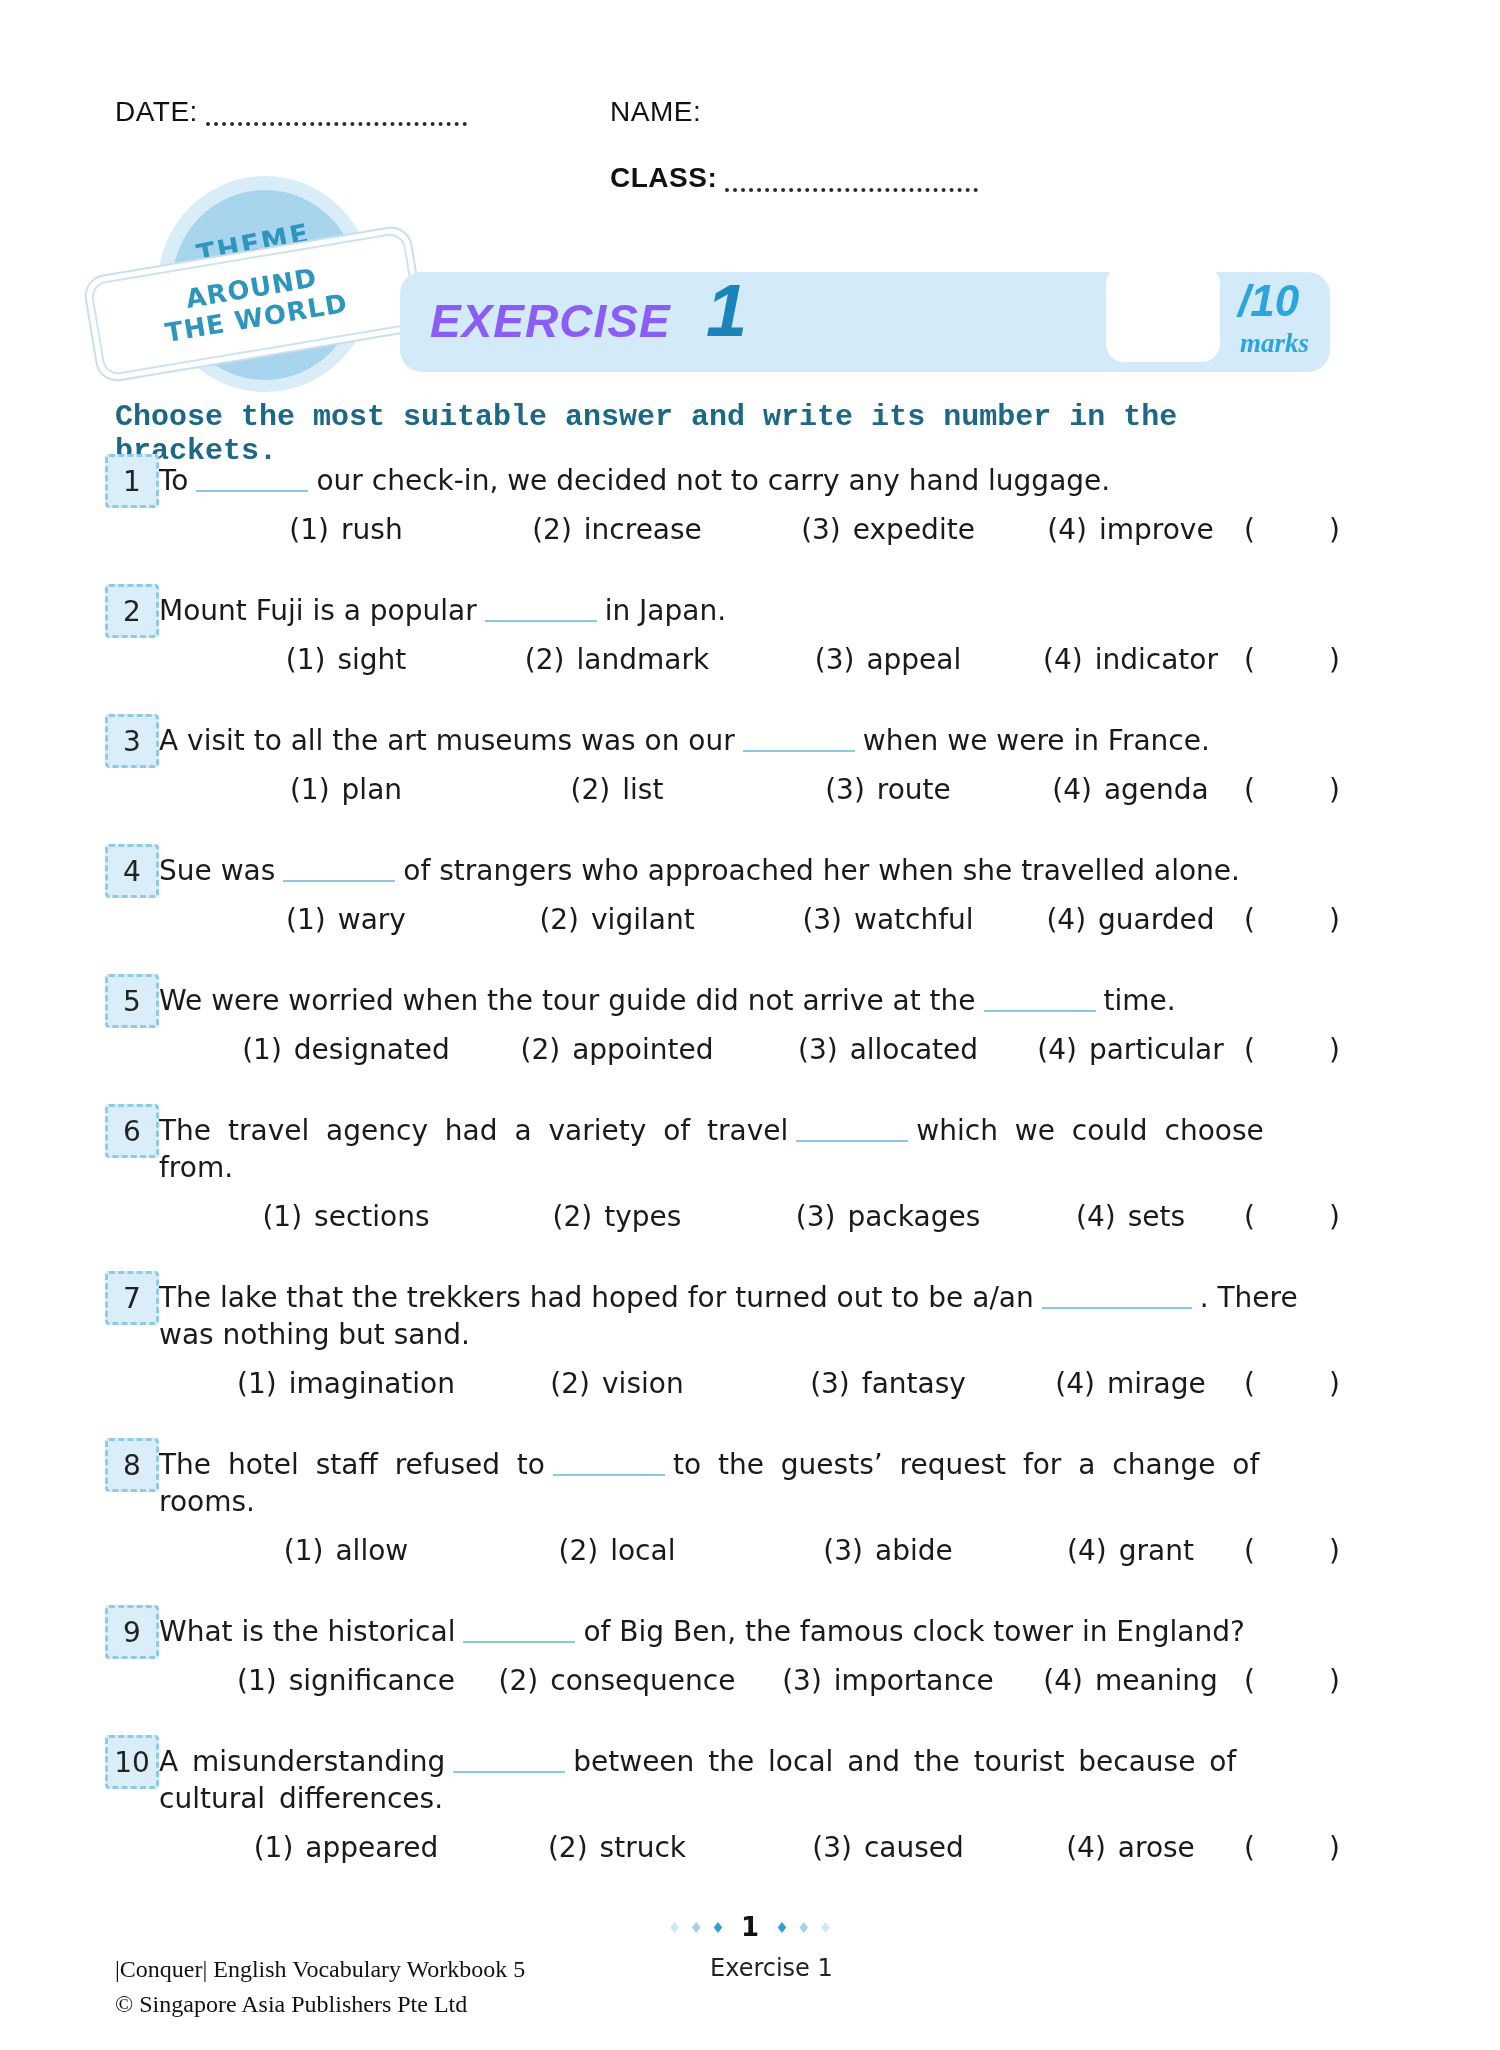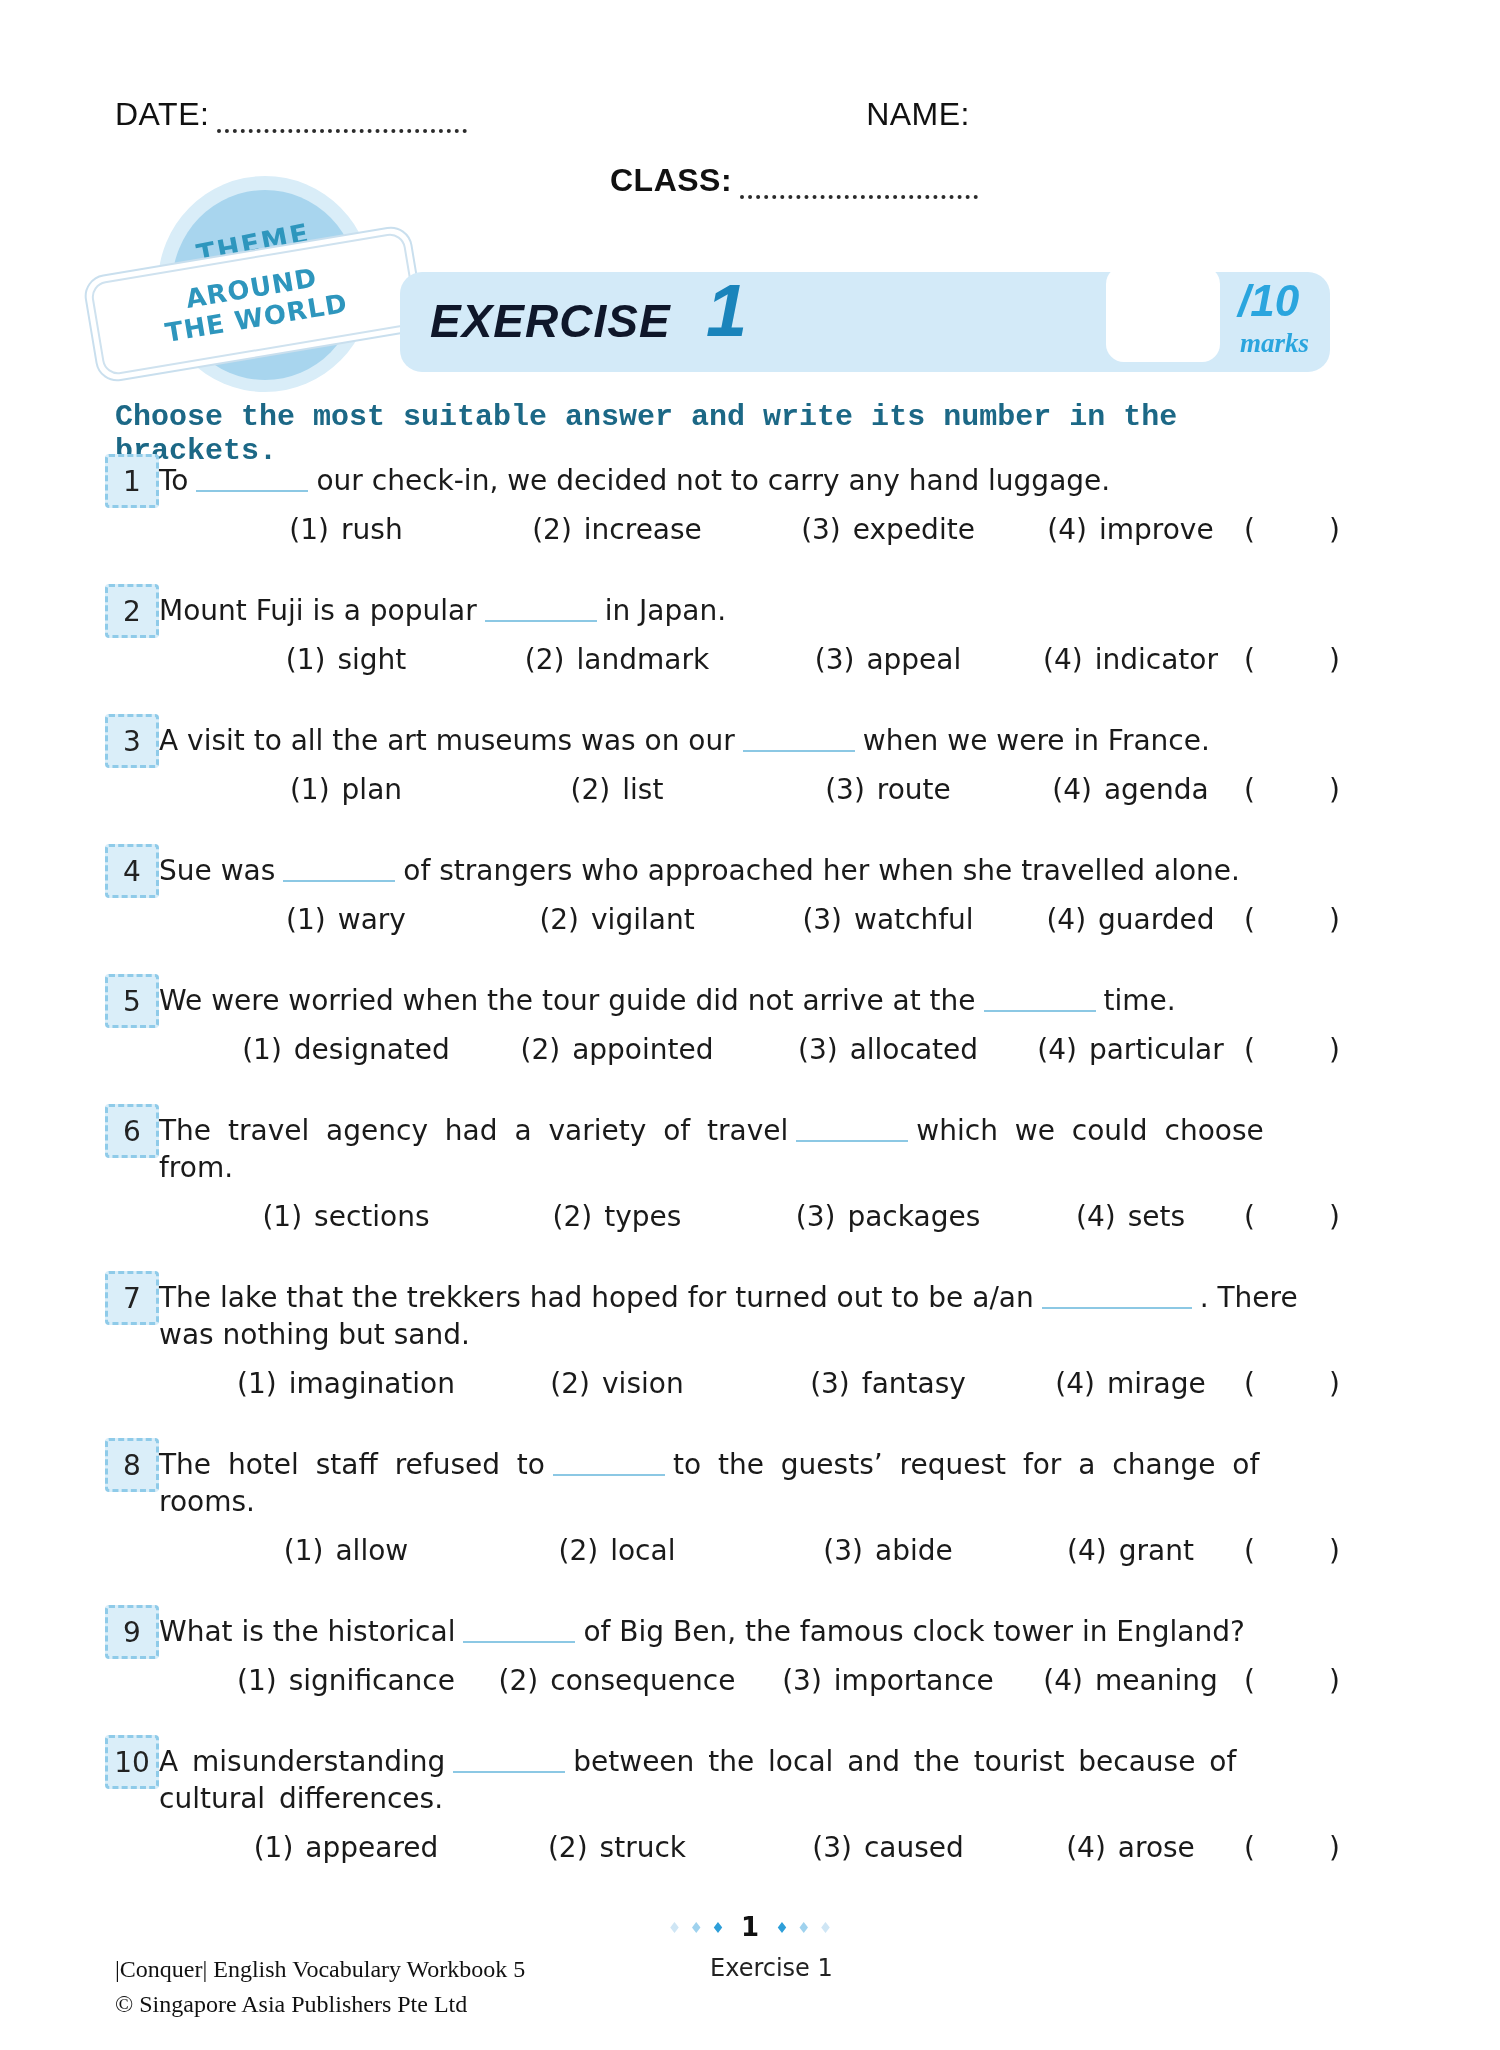--- a/index.html
+++ b/index.html
@@ -5,21 +5,21 @@
   * { margin:0; padding:0; box-sizing:border-box; }
   html,body { background:#ffffff; }
   body {
     width:1500px; height:2050px; position:relative;
     font-family:"DejaVu Sans","Liberation Sans",sans-serif;
     color:#1a1a1a; overflow:hidden;
   }
   .page { position:absolute; inset:0; }
 
   
-  .fillrow { position:absolute; display:flex; align-items:flex-end; font-size:32px; color:#111; letter-spacing:.5px; }
+  .fillrow { position:absolute; display:flex; align-items:flex-start; font-size:28px; color:#111; letter-spacing:.5px; }
   .fillrow .lbl { white-space:nowrap; margin-right:8px; font-family:"Liberation Sans",sans-serif; }
   .fillrow .dots { flex:1; border-bottom:4px dotted #2b2b2b; height:30px; }
   #date-row  { left:115px; top:96px;  width:352px; }
   #name-row  { left:610px; top:96px;  width:368px;flex-direction:column; }
   #class-row { left:610px; top:162px; width:368px;font-weight:bold; }
 
   
   .stamp-halo { position:absolute; left:158px; top:176px; width:214px; height:216px; border-radius:50%; background:#d9edf8; }
   .stamp-circle { position:absolute; left:172px; top:190px; width:186px; height:190px; border-radius:50%; background:#a8d5ee; }
   .stamp-theme {
@@ -33,21 +33,21 @@
   }
   .stamp-rect-inner {
     position:absolute; inset:5px; border:2px solid #cfe2ef; border-radius:16px;
     display:flex; flex-direction:column; align-items:center; justify-content:center;
     color:#2e96bd; font-size:26px; font-weight:bold; letter-spacing:1px; line-height:1.15;
     text-align:center;
   }
 
   
   .band { position:absolute; left:400px; top:272px; width:930px; height:100px; background:#d3eaf8; border-radius:22px; }
-  .band-title { position:absolute; left:430px; top:294px; font-style:italic; font-weight:bold; font-size:46px; color:#0f172a; letter-spacing:1px; font-family:"Liberation Sans",sans-serif; }
+  .band-title { position:absolute; left:430px; top:294px; font-style:italic; font-weight:bold; font-size:46px; color:#8b5cf6; letter-spacing:1px; font-family:"Liberation Sans",sans-serif; }
   .band-num   { position:absolute; left:706px; top:268px; font-style:italic; font-weight:bold; font-size:74px; color:#1a84bb; font-family:"Liberation Sans",sans-serif; }
   .score-box  { position:absolute; left:1106px; top:266px; width:114px; height:96px; background:#ffffff; border-radius:18px; }
   .marks-num   { position:absolute; left:1238px; top:276px; font-style:italic; font-weight:bold; font-size:44px; color:#2aa5de; font-family:"Liberation Sans",sans-serif; }
   .marks-label { position:absolute; left:1240px; top:328px; font-style:italic; font-weight:bold; font-size:27px; color:#2aa5de; font-family:Liberation Serif, serif; }
 
   
   .instruction {
     position:absolute; left:115px; top:400px; width:1240px;
     font-weight:bold; font-size:30px; color:#1c6886;
     font-family:Liberation Mono, monospace;

